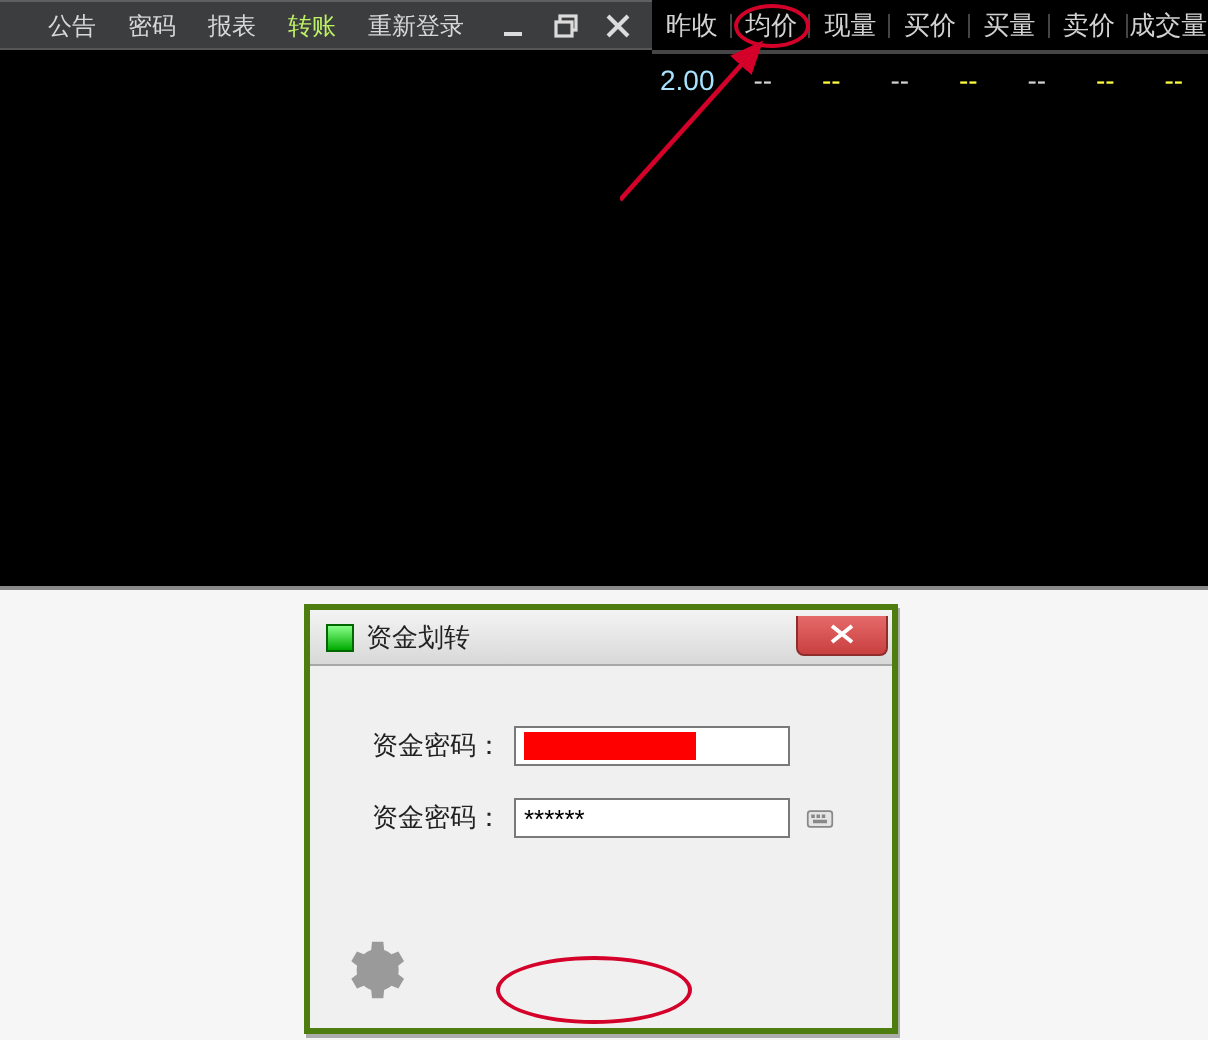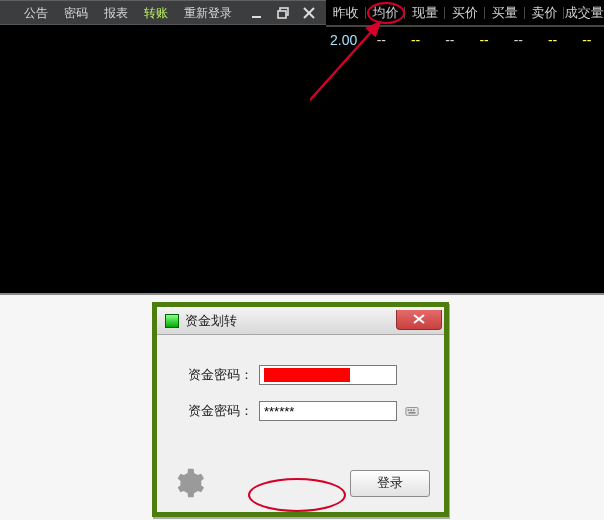--- a/index.html
+++ b/index.html
@@ -65,21 +65,21 @@
     position:absolute;border:2px solid #d4002a;border-radius:50%;
     width:38px;height:22px;left:367px;top:2px;pointer-events:none;
   }
   .anno-arrow{
     position:absolute;left:310px;top:18px;pointer-events:none;
   }
 
   
   .dialog{
     position:absolute;left:152px;top:302px;width:297px;height:215px;
-    background:#f0f0f0;border:5px solid #4d7c0f;
+    background:#f0f0f0;border:3px solid #4d7c0f;
     box-shadow:1px 2px 0 rgba(0,0,0,.3);
     display:flex;flex-direction:column;
   }
   .dlg-titlebar{
     height:28px;display:flex;align-items:center;
     background:linear-gradient(#f4f4f4,#d8d8d8);
     border-bottom:1px solid #a8a8a8;
     padding:0 0 0 8px;color:#222;font-size:13px;
   }
   .dlg-titlebar .icon{
@@ -236,17 +236,16 @@
         <rect x="4" y="9" width="8" height="2" fill="#888"></rect>
       </svg>
     </div>
   </div>
 
   <div class="dlg-footer">
     <svg class="gear" viewBox="0 0 24 24">
       <path fill="currentColor" d="M12 8a4 4 0 1 0 0 8 4 4 0 0 0 0-8zm9.4 4a7.5 7.5 0 0 0-.15-1.5l2.06-1.6-2-3.46-2.43.98a7.6 7.6 0 0 0-2.6-1.5L16 2h-4l-.28 2.92a7.6 7.6 0 0 0-2.6 1.5l-2.43-.98-2 3.46 2.06 1.6A7.5 7.5 0 0 0 6.6 12c0 .51.05 1.01.15 1.5l-2.06 1.6 2 3.46 2.43-.98a7.6 7.6 0 0 0 2.6 1.5L12 22h4l.28-2.92a7.6 7.6 0 0 0 2.6-1.5l2.43.98 2-3.46-2.06-1.6c.1-.49.15-.99.15-1.5z"></path>
     </svg>
     <div class="spacer"></div>
-    <button class="btn">登录</button>
   </div>
 </div>
 
 <div class="anno-login-ring"></div>
 
 </body></html>

